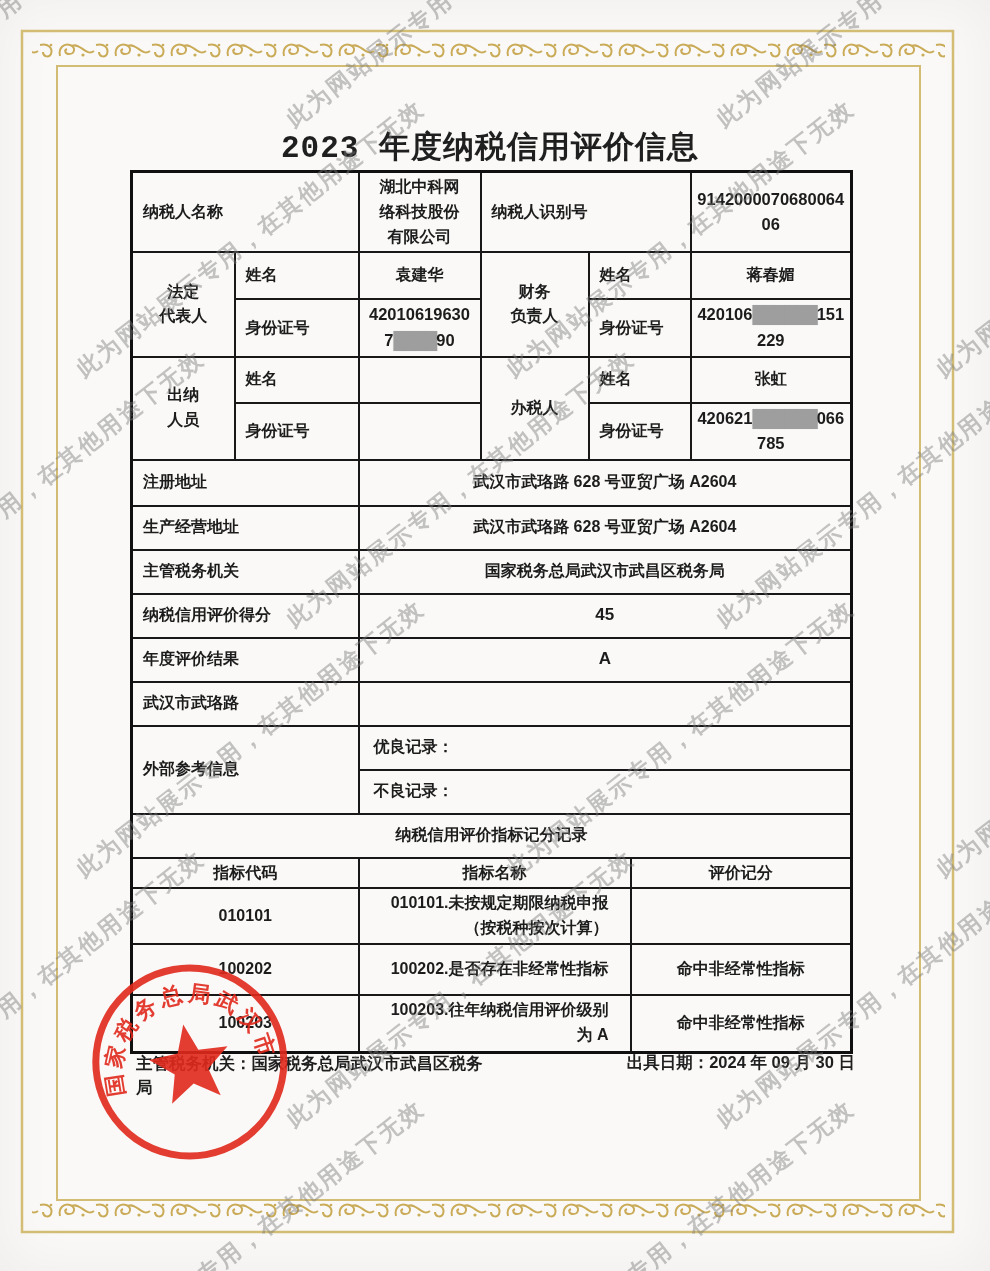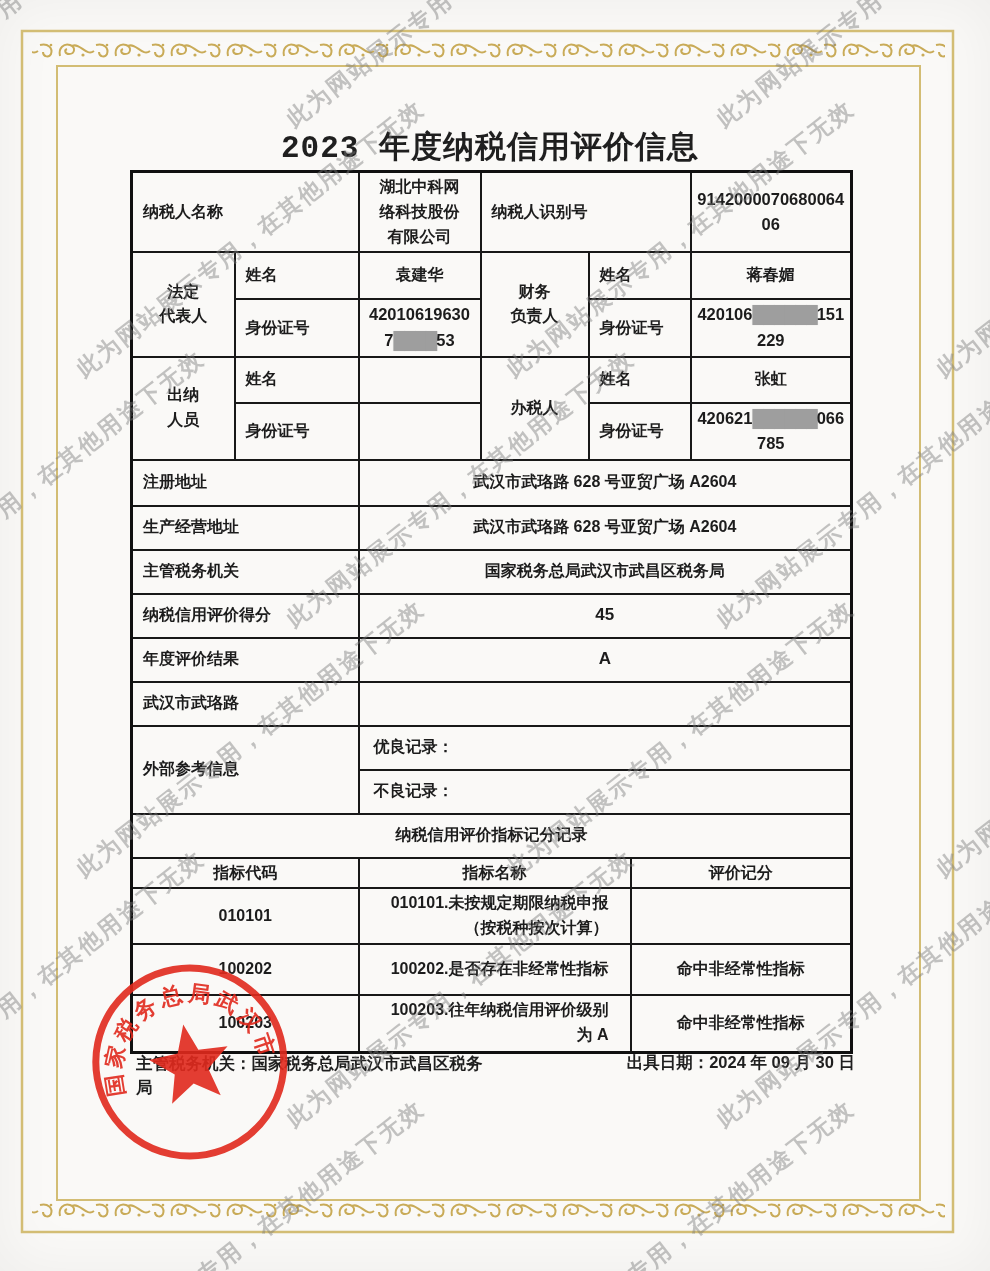--- a/index.html
+++ b/index.html
@@ -119,21 +119,21 @@
 代表人</td>
         <td class="lbl-left">姓名</td>
         <td>袁建华</td>
         <td rowspan="2" class="pre">财务
 负责人</td>
         <td colspan="2" class="lbl-left">姓名</td>
         <td>蒋春媚</td>
       </tr>
       <tr class="h53">
         <td class="lbl-left">身份证号</td>
-        <td class="idcell"><span>420106196307</span><span class="mask">████</span><span>53</span></td>
+        <td class="idcell"><span>420106196307</span><span class="mask">████</span><span>90</span></td>
         <td colspan="2" class="lbl-left">身份证号</td>
         <td class="idcell"><span>420106</span><span class="mask">██████</span><span>151229</span></td>
       </tr>
       <tr class="h46">
         <td rowspan="2" class="pre">出纳
 人员</td>
         <td class="lbl-left">姓名</td>
         <td></td>
         <td rowspan="2" class="pre">办税人</td>
         <td colspan="2" class="lbl-left">姓名</td>

